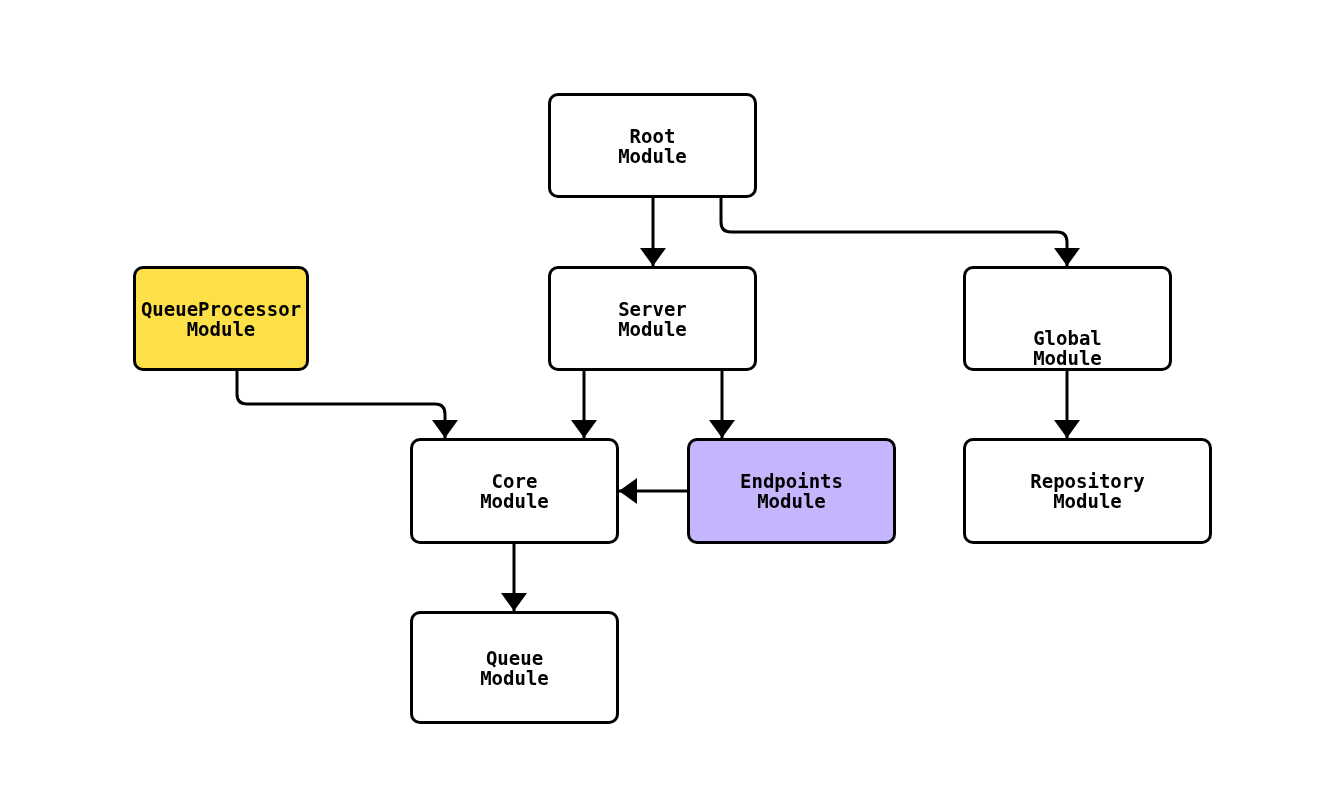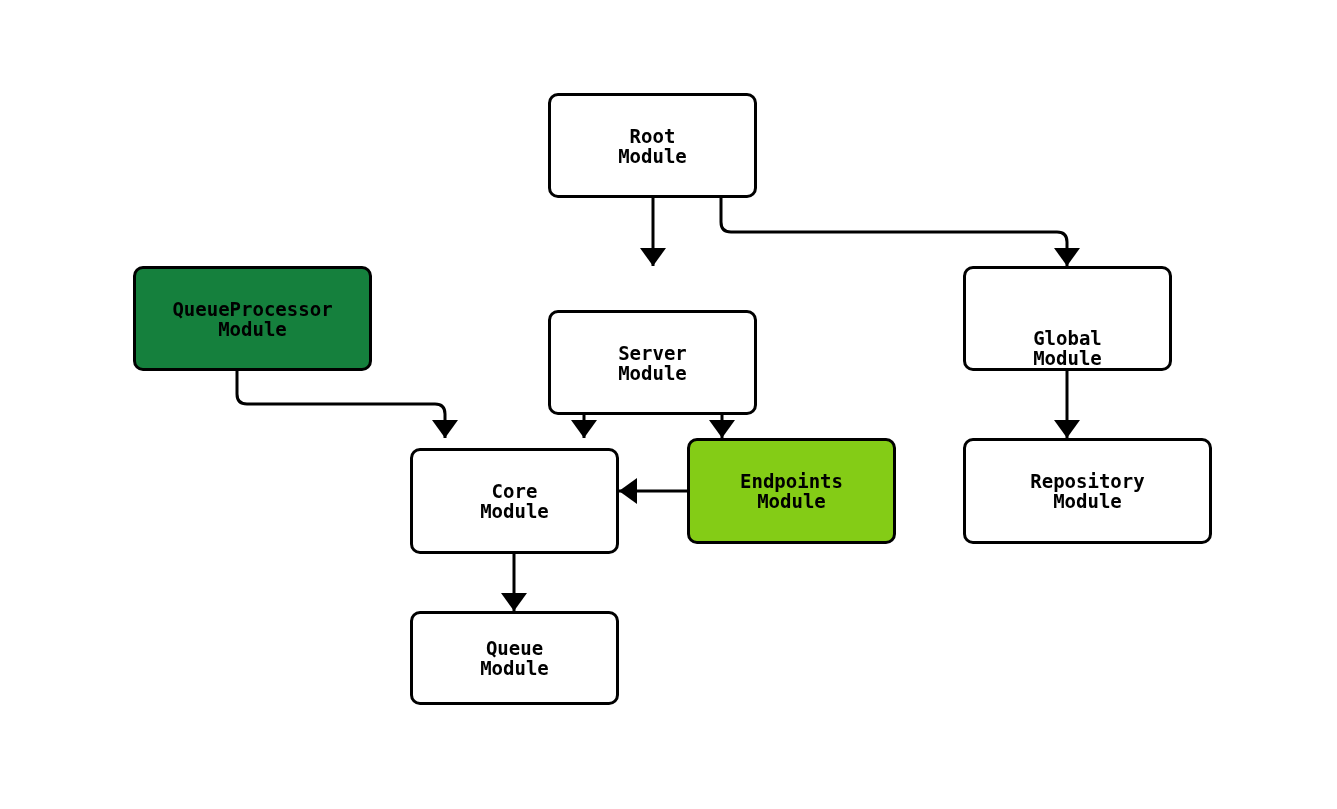--- a/index.html
+++ b/index.html
@@ -72,42 +72,42 @@
         <path class="edge-path" d="M687,491 L619,491" stroke="#000000" marker-end="url(#arrowhead)"></path>
         <path class="edge-path" d="M1067,371 L1067,438" stroke="#000000" marker-end="url(#arrowhead)"></path>
         <path class="edge-path" d="M514,544 L514,611" stroke="#000000" marker-end="url(#arrowhead)"></path>
       </g>
   </svg>
   <div id="nodes-layer">
       <div class="node" style="left: 548px; top: 93px; width: 209px; height: 105px; background: rgb(255, 255, 255); border-color: rgb(0, 0, 0);">
         <div class="node-label" style="color: rgb(0, 0, 0);">Root
 Module</div>
       </div>
-      <div class="node" style="left: 133px; top: 266px; width: 239px; height: 105px; background: #15803d; border-color: rgb(0, 0, 0);">
+      <div class="node" style="left: 133px; top: 266px; width: 176px; height: 105px; background: #fde047; border-color: rgb(0, 0, 0);">
         <div class="node-label" style="color: rgb(0, 0, 0);">QueueProcessor
 Module</div>
       </div>
-      <div class="node" style="left: 548px; top: 266px; width: 209px; height: 105px; background: rgb(255, 255, 255); border-color: rgb(0, 0, 0); margin-top: 44px;">
+      <div class="node" style="left: 548px; top: 266px; width: 209px; height: 105px; background: rgb(255, 255, 255); border-color: rgb(0, 0, 0);">
         <div class="node-label" style="color: rgb(0, 0, 0);">Server
 Module</div>
       </div>
       <div class="node" style="left: 963px; top: 266px; width: 209px; height: 105px; background: rgb(255, 255, 255); border-color: rgb(0, 0, 0); align-items: flex-end;">
         <div class="node-label" style="color: rgb(0, 0, 0);">Global
 Module</div>
       </div>
-      <div class="node" style="left: 410px; top: 448px; width: 209px; height: 106px; background: rgb(255, 255, 255); border-color: rgb(0, 0, 0);">
+      <div class="node" style="left: 410px; top: 438px; width: 209px; height: 106px; background: rgb(255, 255, 255); border-color: rgb(0, 0, 0);">
         <div class="node-label" style="color: rgb(0, 0, 0);">Core
 Module</div>
       </div>
-      <div class="node" style="left: 687px; top: 438px; width: 209px; height: 106px; background: #84cc16; border-color: rgb(0, 0, 0);">
+      <div class="node" style="left: 687px; top: 438px; width: 209px; height: 106px; background: #c4b5fd; border-color: rgb(0, 0, 0);">
         <div class="node-label" style="color: rgb(0, 0, 0);">Endpoints
 Module</div>
       </div>
       <div class="node" style="left: 963px; top: 438px; width: 249px; height: 106px; background: rgb(255, 255, 255); border-color: rgb(0, 0, 0);">
         <div class="node-label" style="color: rgb(0, 0, 0);">Repository
 Module</div>
       </div>
-      <div class="node" style="left: 410px; top: 611px; width: 209px; height: 94px; background: rgb(255, 255, 255); border-color: rgb(0, 0, 0);">
+      <div class="node" style="left: 410px; top: 611px; width: 209px; height: 113px; background: rgb(255, 255, 255); border-color: rgb(0, 0, 0);">
         <div class="node-label" style="color: rgb(0, 0, 0);">Queue
 Module</div>
       </div>
     </div>
 </div>
 
 </body></html>

